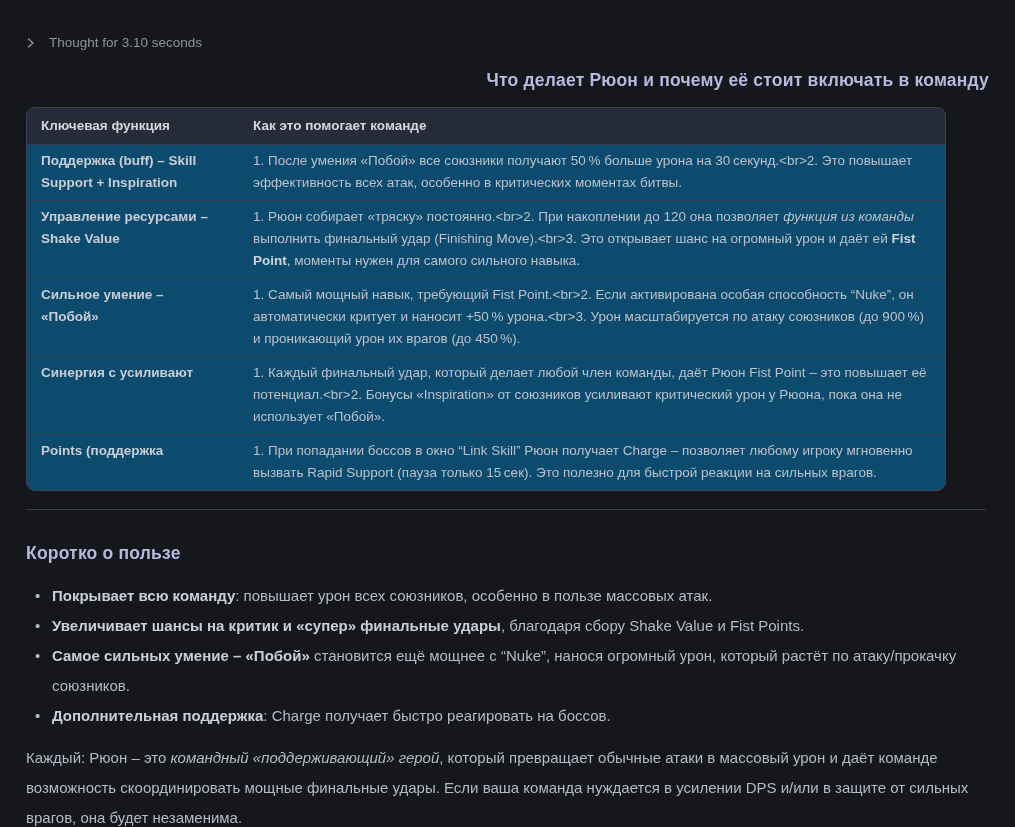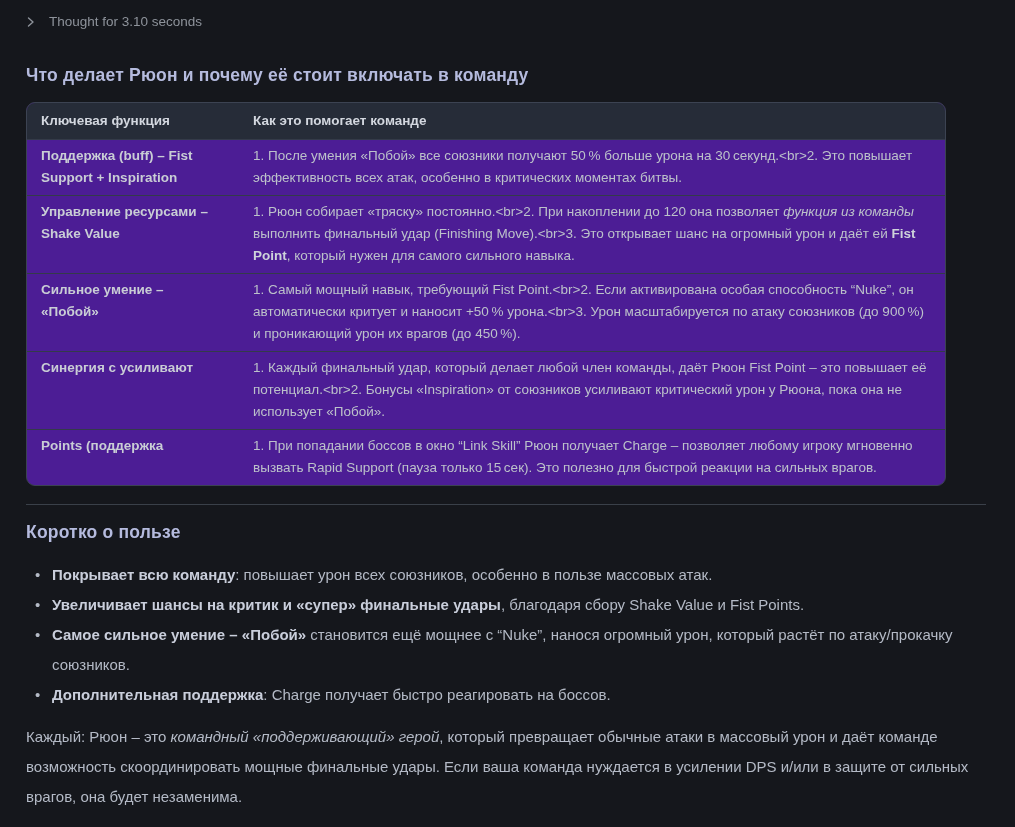--- a/index.html
+++ b/index.html
@@ -13,52 +13,54 @@
   .page { padding: 14px 26px 0 26px; width: 1015px; }
 
   .model-name {
     font-family: "DejaVu Sans Mono", "Liberation Mono", monospace;
     font-size: 12px;
     color: #a6abb3;
     font-weight: bold;
   }
 
   .thought-row {
+    margin-top: 21px;
     display: flex;
     align-items: center;
     gap: 13px;
     color: #8e939b;
     font-size: 13.5px;
     cursor: pointer;
     width: fit-content;
   }
   .chevron { width: 10px; height: 10px; display: inline-block; flex: 0 0 auto; }
 
   h1.md-h {
-    margin-top: 36px;
+    margin-top: 20px;
     font-size: 17.5px;
     font-weight: bold;
     color: #b5bbde;
     letter-spacing: .2px;
+    text-align: right;
   }
   h2.md-h {
-    margin-top: 17px;
+    margin-top: 33px;
     font-size: 17.5px;
     font-weight: bold;
     color: #b5bbde;
     letter-spacing: .2px;
   }
 
   .table-wrap {
     margin-top: 16px;
     width: 920px;
     border: 1px solid #3c4352;
     border-radius: 9px;
     overflow: hidden;
-    background: #4c1d95;
+    background: #0c4a6e;
   }
   table { width: 100%; border-collapse: collapse; font-size: 13.5px; }
   thead tr { background: #262c38; }
   th {
     text-align: left;
     font-weight: bold;
     color: #d3d7df;
     padding: 7px 16px 7px 14px;
     line-height: 22px;
   }
@@ -127,26 +129,26 @@
   <div class="table-wrap">
     <table>
       <thead>
         <tr>
             <th>Ключевая функция</th>
             <th>Как это помогает команде</th>
           </tr>
       </thead>
       <tbody>
           <tr>
-            <td class="key-cell">Поддержка (buff) – Fist Support + Inspiration</td>
+            <td class="key-cell">Поддержка (buff) – Skill Support + Inspiration</td>
             <td><span>1. После умения «Побой» все союзники получают 50 % больше урона на 30 секунд.&lt;br&gt;2. Это повышает эффективность всех атак, особенно в критических моментах битвы.</span></td>
           </tr>
           <tr>
             <td class="key-cell">Управление ресурсами – Shake Value</td>
-            <td><span>1. Рюон собирает «тряску» постоянно.&lt;br&gt;2. При накоплении до 120 она позволяет </span><em>функция из команды</em><span> выполнить финальный удар (Finishing Move).&lt;br&gt;3. Это открывает шанс на огромный урон и даёт ей </span><strong>Fist Point</strong><span>, который нужен для самого сильного навыка.</span></td>
+            <td><span>1. Рюон собирает «тряску» постоянно.&lt;br&gt;2. При накоплении до 120 она позволяет </span><em>функция из команды</em><span> выполнить финальный удар (Finishing Move).&lt;br&gt;3. Это открывает шанс на огромный урон и даёт ей </span><strong>Fist Point</strong><span>, моменты нужен для самого сильного навыка.</span></td>
           </tr>
           <tr>
             <td class="key-cell">Сильное умение – «Побой»</td>
             <td><span>1. Самый мощный навык, требующий Fist Point.&lt;br&gt;2. Если активирована особая способность “Nuke”, он автоматически критует и наносит +50 % урона.&lt;br&gt;3. Урон масштабируется по атаку союзников (до 900 %) и проникающий урон их врагов (до 450 %).</span></td>
           </tr>
           <tr>
             <td class="key-cell">Синергия с усиливают</td>
             <td><span>1. Каждый финальный удар, который делает любой член команды, даёт Рюон Fist Point – это повышает её потенциал.&lt;br&gt;2. Бонусы «Inspiration» от союзников усиливают критический урон у Рюона, пока она не использует «Побой».</span></td>
           </tr>
           <tr>
@@ -165,21 +167,21 @@
       <li>
         <span class="marker">•</span>
         <span class="li-text"><strong>Покрывает всю команду</strong><span>: повышает урон всех союзников, особенно в пользе массовых атак.</span></span>
       </li>
       <li>
         <span class="marker">•</span>
         <span class="li-text"><strong>Увеличивает шансы на критик и «супер» финальные удары</strong><span>, благодаря сбору Shake Value и Fist Points.</span></span>
       </li>
       <li>
         <span class="marker">•</span>
-        <span class="li-text"><strong>Самое сильное умение – «Побой»</strong><span> становится ещё мощнее с “Nuke”, нанося огромный урон, который растёт по атаку/прокачку союзников.</span></span>
+        <span class="li-text"><strong>Самое сильных умение – «Побой»</strong><span> становится ещё мощнее с “Nuke”, нанося огромный урон, который растёт по атаку/прокачку союзников.</span></span>
       </li>
       <li>
         <span class="marker">•</span>
         <span class="li-text"><strong>Дополнительная поддержка</strong><span>: Charge получает быстро реагировать на боссов.</span></span>
       </li>
     </ul>
 
   <p class="summary"><span>Каждый: Рюон – это </span><em>командный «поддерживающий» герой</em><span>, который превращает обычные атаки в массовый урон и даёт команде возможность скоординировать мощные финальные удары. Если ваша команда нуждается в усилении DPS и/или в защите от сильных врагов, она будет незаменима.</span></p>
 
 </div>

